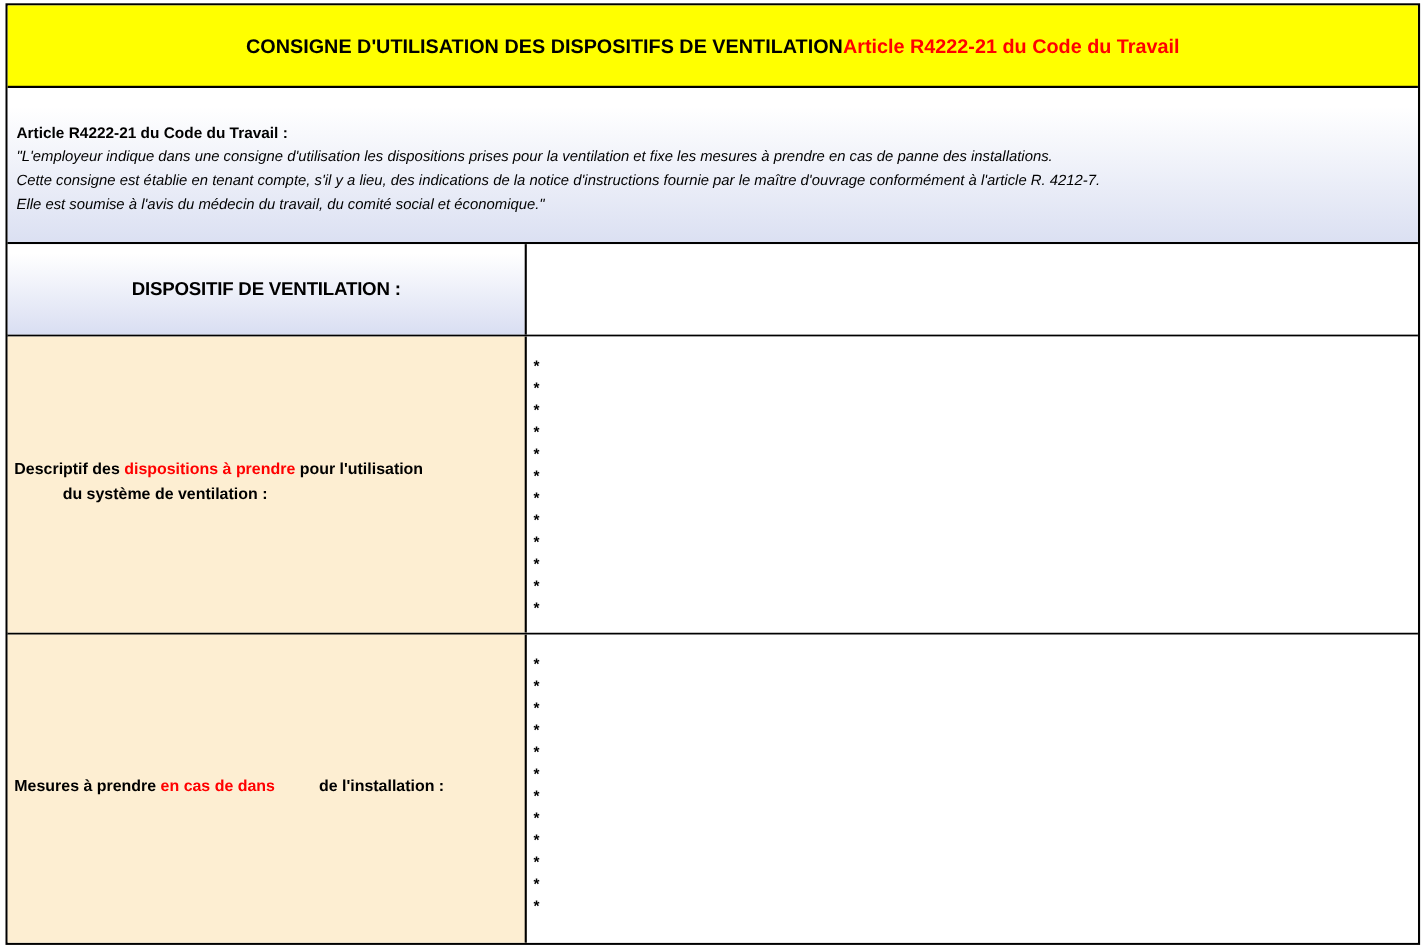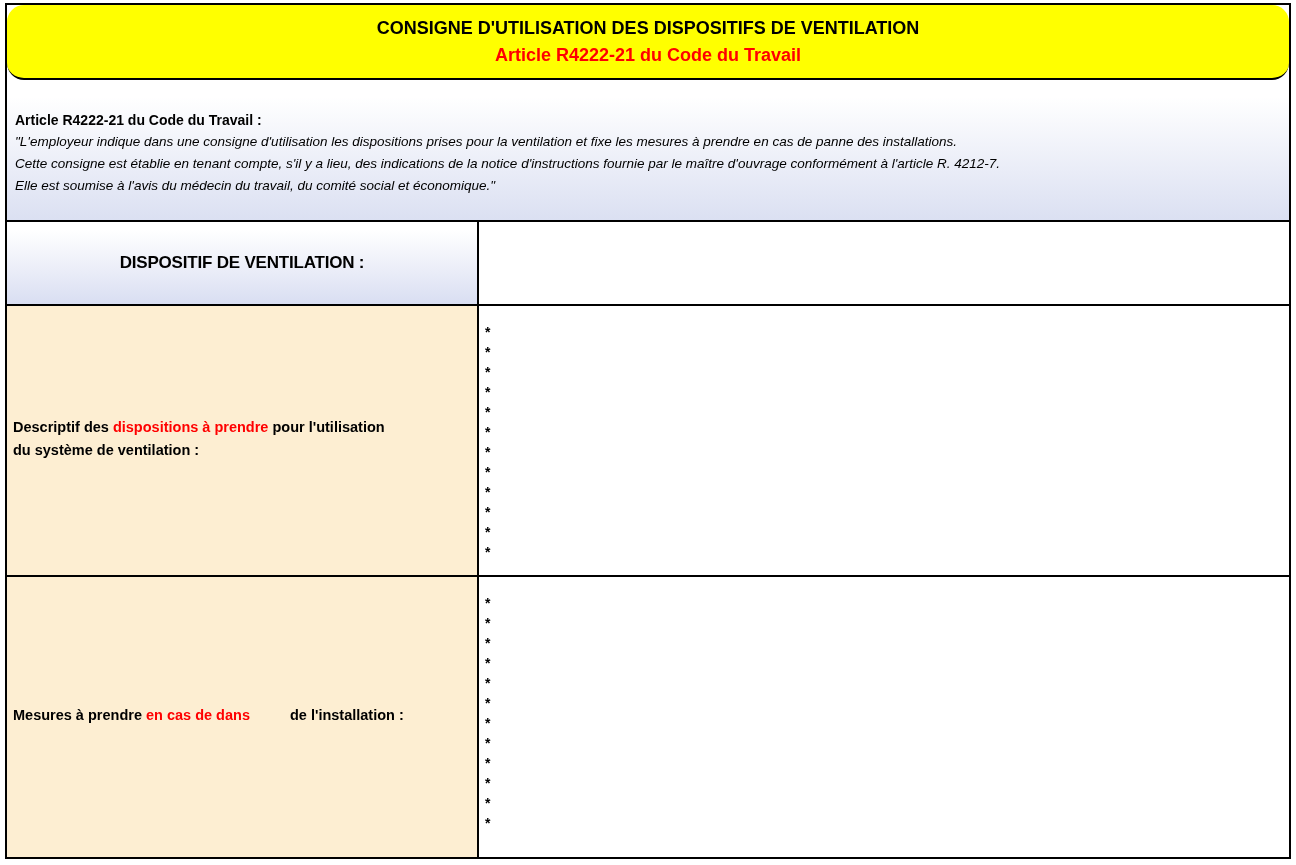--- a/index.html
+++ b/index.html
@@ -18,24 +18,23 @@
     display: flex;
     flex-direction: column;
     background: #ffffff;
   }
   
   .row-yellow {
     height: 75px;
     border-bottom: 2px solid #000000;
     background: #FFFF00;
     display: flex;
-    flex-direction: column;
+    flex-direction: row;
     align-items: center;
     justify-content: center;
-    border-radius: 17px;
   }
   .doc-title {
     font-size: 18px;
     font-weight: bold;
     line-height: 26px;
     letter-spacing: 0px;
   }
   .doc-subtitle {
     font-size: 18px;
     font-weight: bold;
@@ -140,21 +139,21 @@
   <div class="row-device">
     <div class="device-label-cell">
       <span class="device-label-text">DISPOSITIF DE VENTILATION :</span>
     </div>
     <div class="device-value-cell"></div>
   </div>
 
   <div class="row-section first">
     <div class="section-label-cell">
         <div class="lbl-line"><span style="color: rgb(0, 0, 0);">Descriptif des </span><span style="color: rgb(255, 0, 0);">dispositions à prendre</span><span style="color: rgb(0, 0, 0);"> pour l'utilisation</span></div>
-        <div class="lbl-line"><span style="color: rgb(0, 0, 0);">du système de ventilation :</span></div>
+        <div class="lbl-line"><span style="color: rgb(0, 0, 0); margin-left: 44px;">du système de ventilation :</span></div>
       </div>
     <div class="section-entry-cell">
         <div class="bullet-line">*</div>
         <div class="bullet-line">*</div>
         <div class="bullet-line">*</div>
         <div class="bullet-line">*</div>
         <div class="bullet-line">*</div>
         <div class="bullet-line">*</div>
         <div class="bullet-line">*</div>
         <div class="bullet-line">*</div>

